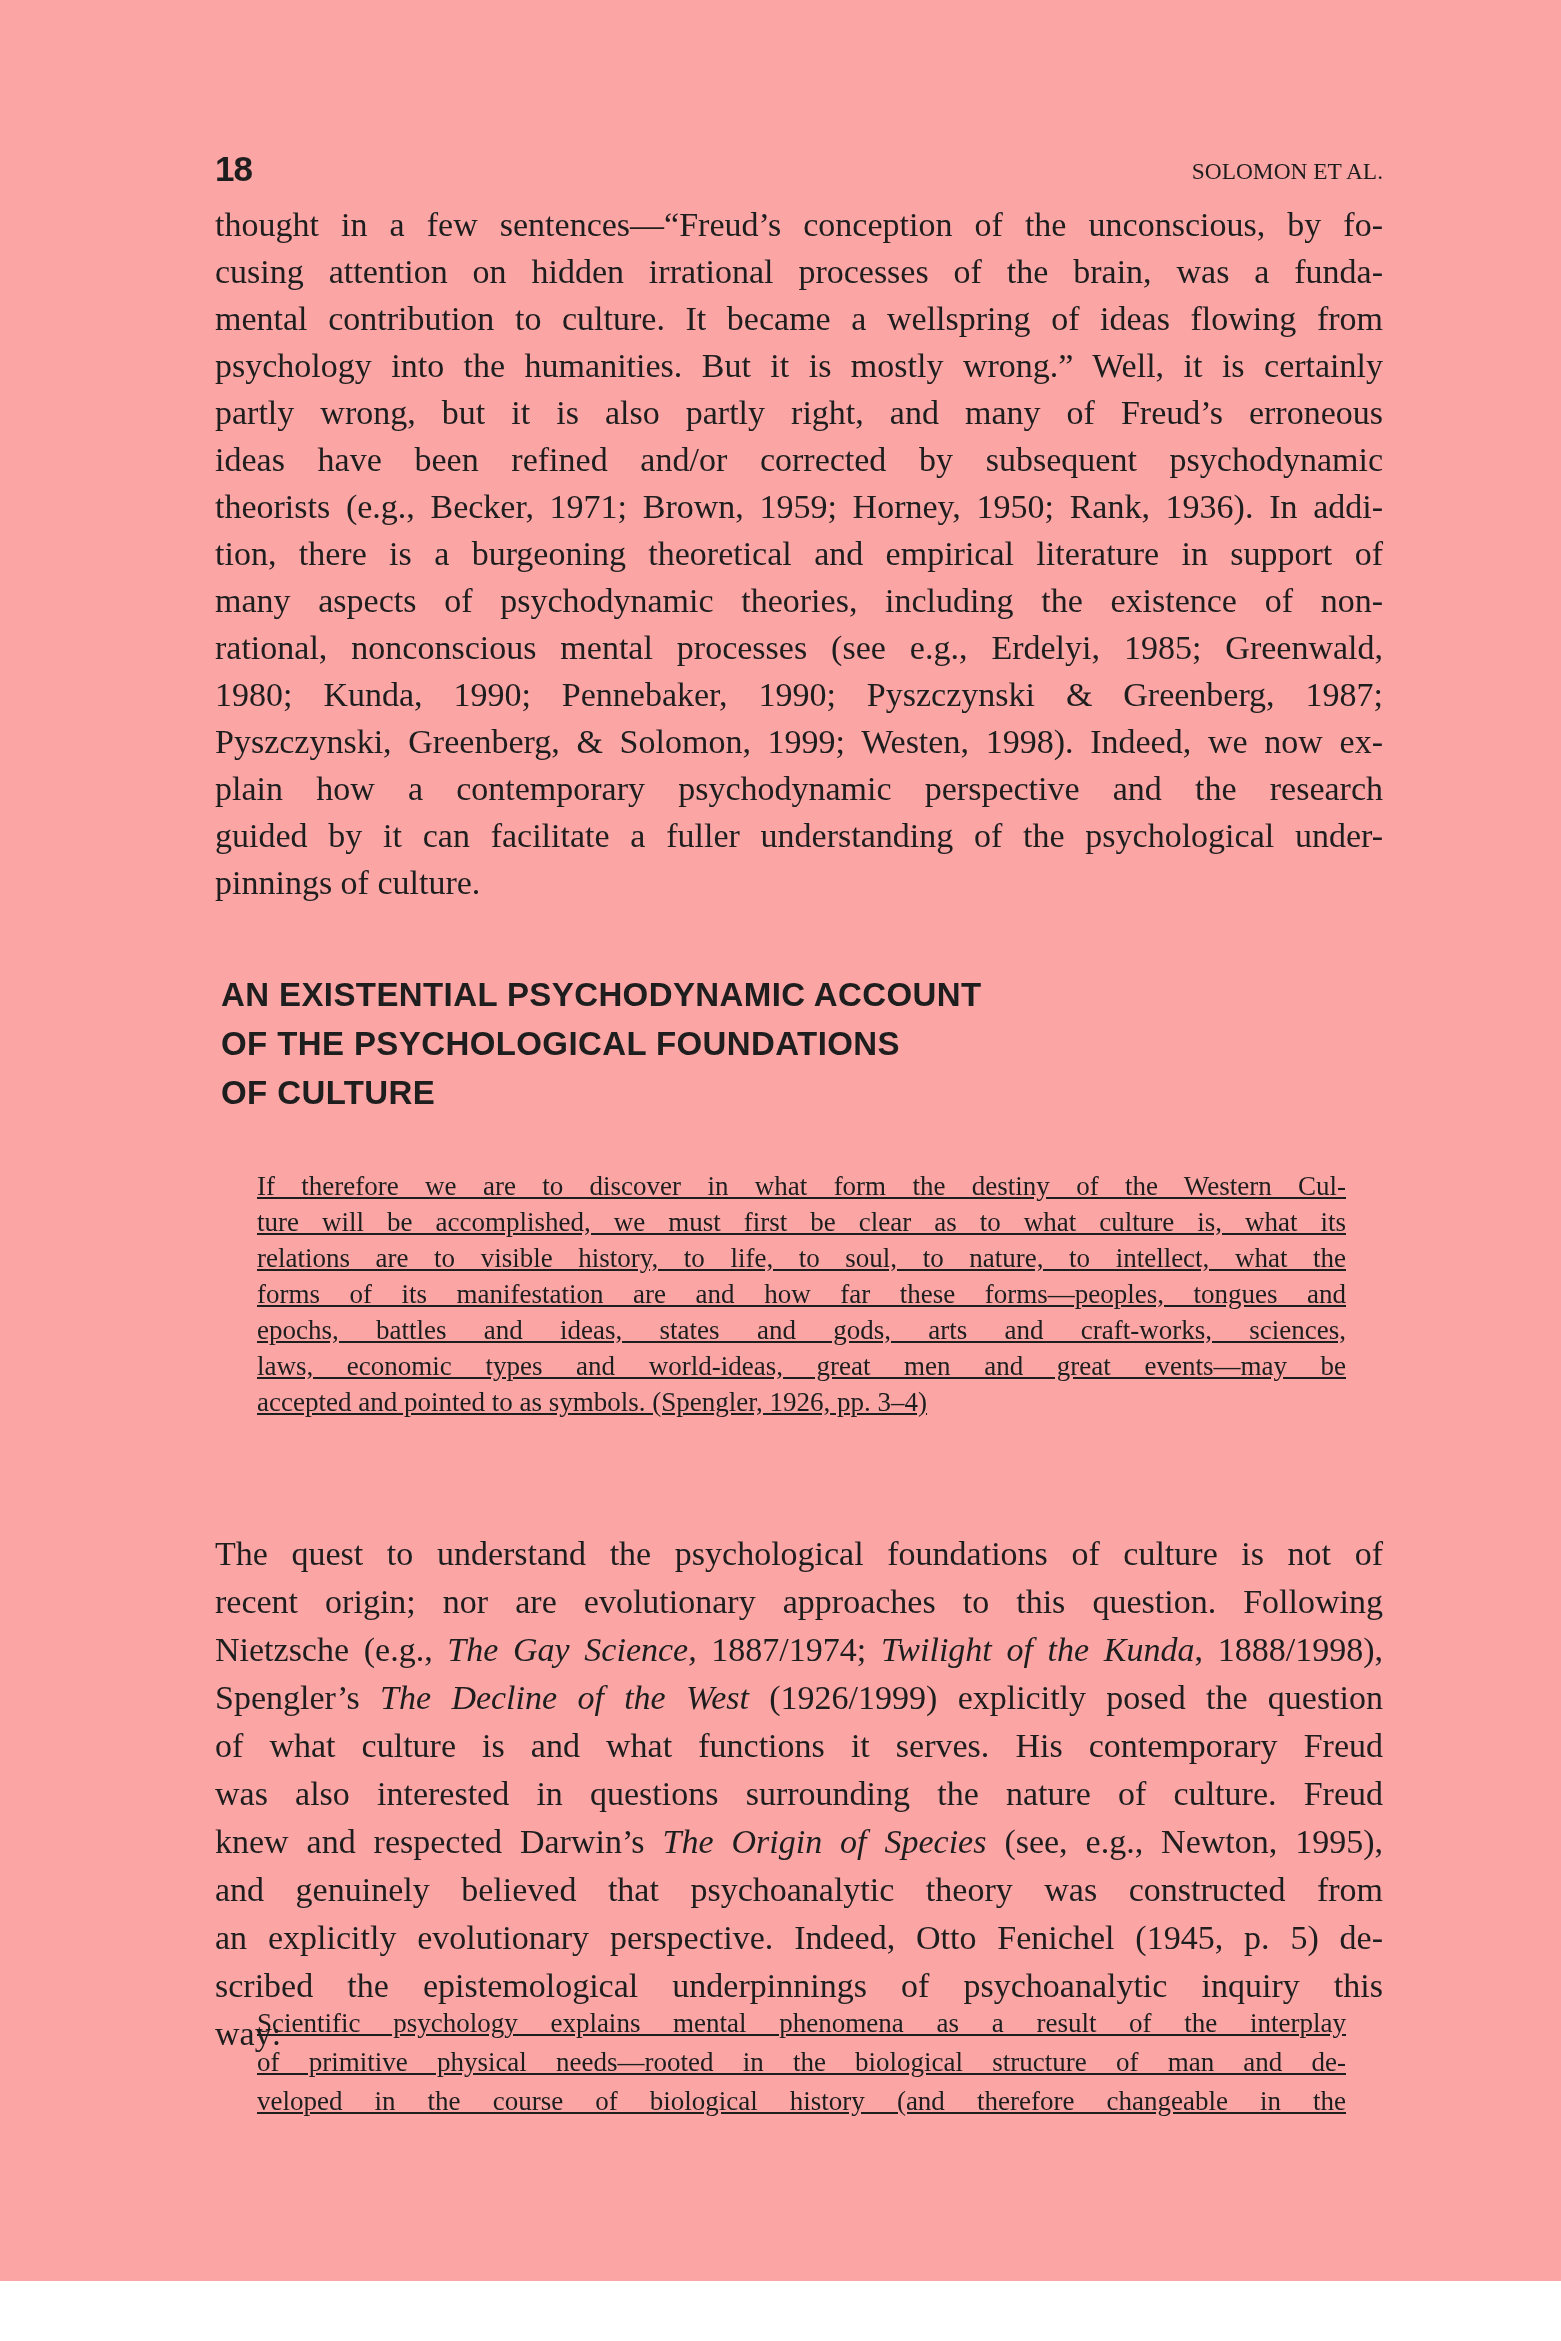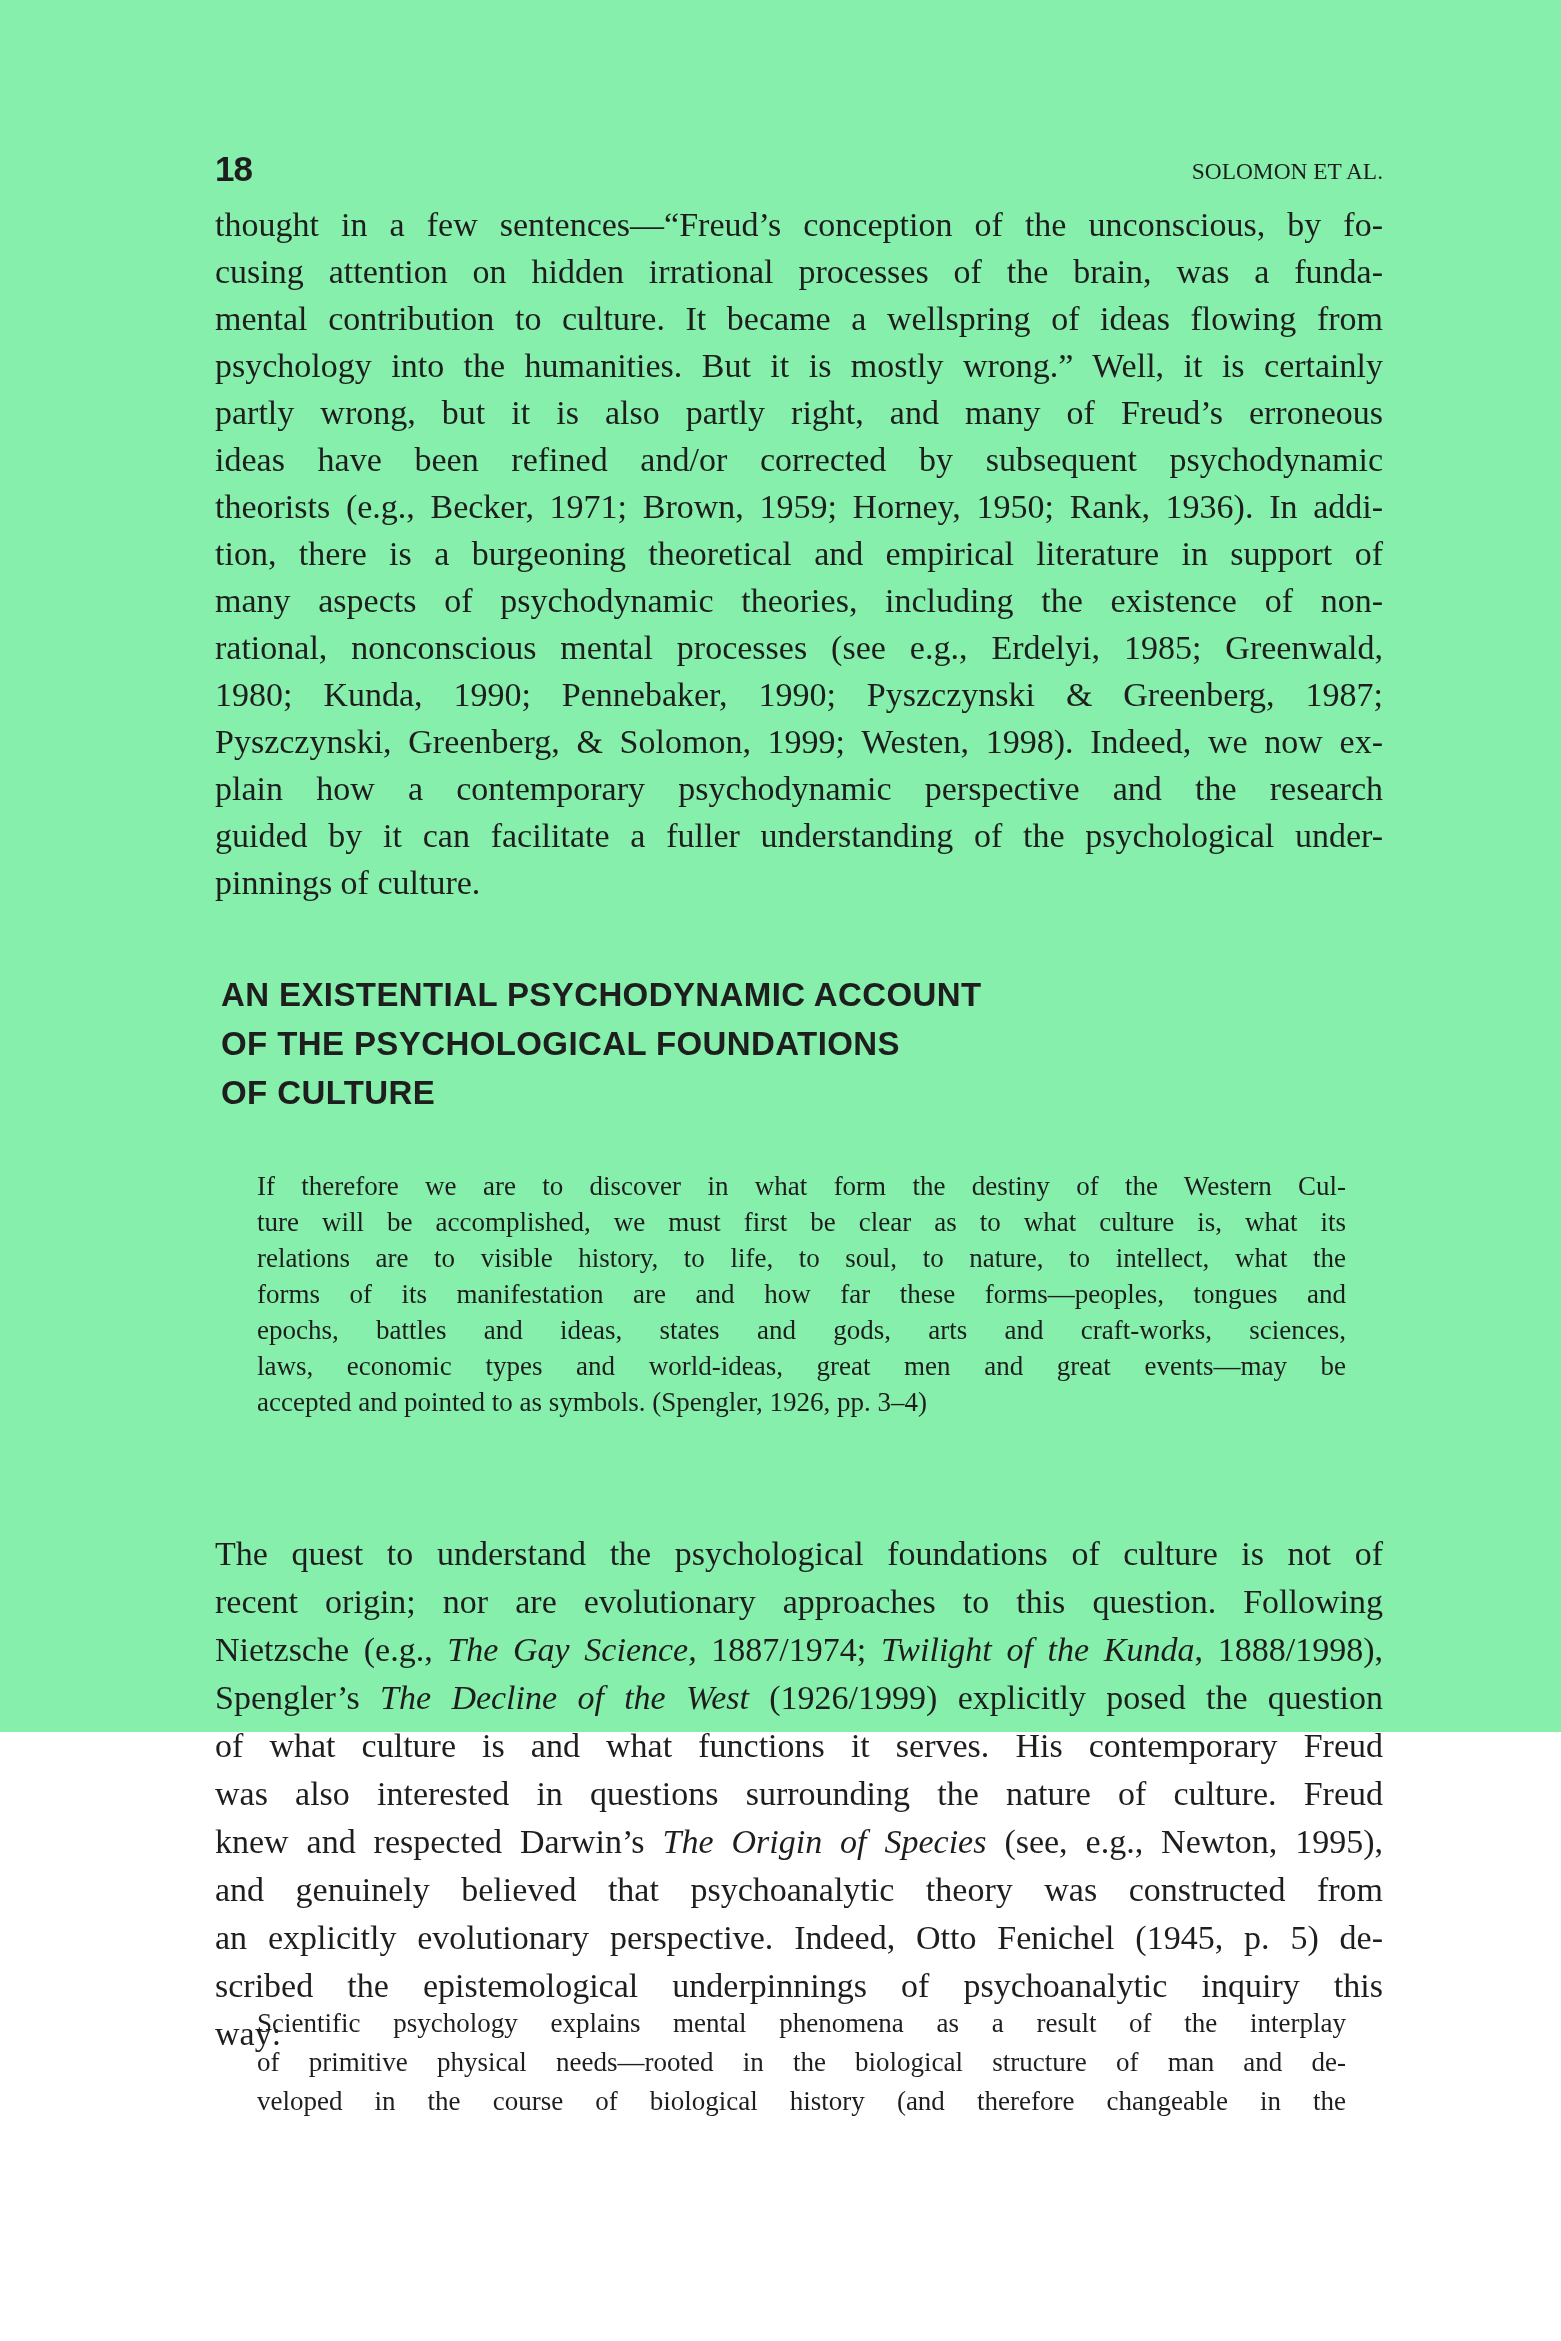--- a/index.html
+++ b/index.html
@@ -1,30 +1,30 @@
 <!DOCTYPE html>
 <html style="font-size:14px"><head>
 <meta charset="utf-8">
 <style>
   html, body { margin: 0; padding: 0; background: #ffffff; }
   body { width: 1561px; height: 2342px; position: relative; overflow: hidden; color: #1e1e1e; }
-  .page { position: absolute; left: 0; top: 0; width: 1561px; height: 1732px; background: #86efac; }
+  .page { position: absolute; left: 0; top: 0; width: 1561px; height: 2281px; background: #fca5a5; }
   .running-head { position: absolute; left: 215px; top: 149px; width: 1168px; height: 52px; }
   .page-number { position: absolute; left: 0; top: 0; font-family: "Liberation Sans", sans-serif; font-weight: bold; font-size: 35px; color: #1e1e1e; letter-spacing: -0.9px; }
   .running-title { position: absolute; right: 0; top: 8.7px; font-family: "Liberation Serif", serif; font-size: 23.4px; color: #1e1e1e; letter-spacing: 0px; }
   .body-text { position: absolute; left: 215px; width: 1168px; font-family: "Liberation Serif", serif; font-size: 34px; line-height: 47px; text-align: justify; color: #1e1e1e; }
   .body-text .line { display: block; white-space: nowrap; text-align: justify; text-align-last: justify; height: 47px; }
   .body-text .line.last { text-align-last: left; }
   #para1 { top: 201px; }
   #para2 { top: 1519px; line-height: 48px; margin-top: 11px; }
   #para2 .line { height: 48px; }
   .section-heading { position: absolute; left: 215px; top: 970px; font-family: "Liberation Sans", sans-serif; font-weight: bold; font-size: 33px; line-height: 49px; color: #1e1e1e; letter-spacing: 0.4px; }
   .section-heading .hline { display: block; white-space: nowrap; margin-left: 6px; }
   .blockquote { position: absolute; left: 257px; width: 1089px; font-family: "Liberation Serif", serif; font-size: 27px; color: #1e1e1e; }
-  .blockquote .line { display: block; white-space: nowrap; text-align: justify; text-align-last: justify; }
+  .blockquote .line { display: block; white-space: nowrap; text-align: justify; text-align-last: justify; text-decoration: underline; }
   .blockquote .line.last { text-align-last: left; }
   #quote1 { top: 1168px; line-height: 36px; }
   #quote1 .line { height: 36px; }
   #quote2 { top: 2004px; line-height: 39px; }
   #quote2 .line { height: 39px; }
   i { font-style: italic; }
 </style>
 </head>
 <body>
 

